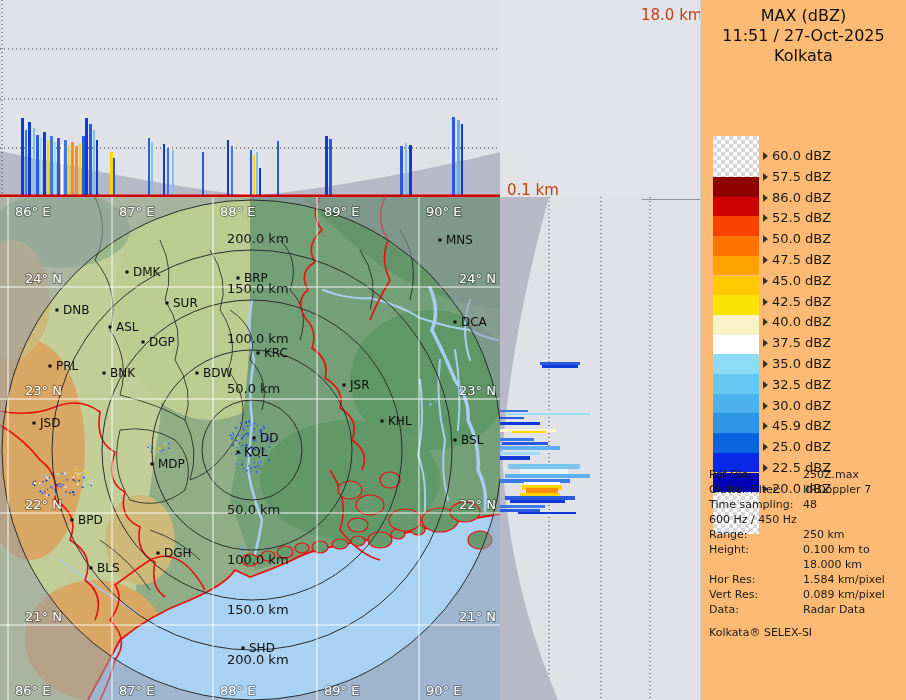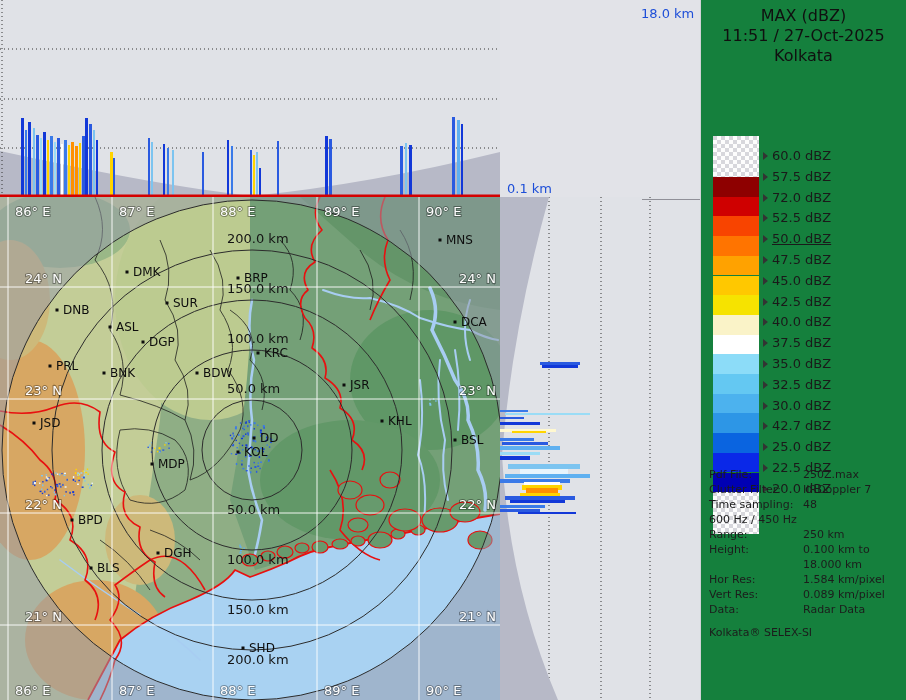--- a/index.html
+++ b/index.html
@@ -4,22 +4,22 @@
 <style>
   html,body{margin:0;padding:0;background:#e3e4e9;}
   *{box-sizing:border-box;}
   .stage{position:relative;width:906px;height:700px;overflow:hidden;
          font-family:"DejaVu Sans","Liberation Sans",sans-serif;background:#e2e3e8;color:#111;}
   svg{display:block;}
   .panel{position:absolute;}
   #top-panel{left:0;top:0;width:500px;height:197px;background:#e0e2e7;}
   #side-panel{left:500px;top:197px;width:200px;height:503px;background:#e0e2e7;}
   #map-panel{left:0;top:197px;width:500px;height:503px;}
-  #legend-panel{left:700px;top:0;width:206px;height:700px;background:#15803d;border-left:1px solid #d2d2d6;}
-  .corner-label{position:absolute;font-size:13px;color:#1d4ed8;}
+  #legend-panel{left:700px;top:0;width:206px;height:700px;background:#fdba74;border-left:1px solid #d2d2d6;}
+  .corner-label{position:absolute;font-size:15px;color:#c2410c;}
   #label-top-height{left:641px;top:6px;}
   #label-bottom-height{left:507px;top:181px;}
   #tick-join{position:absolute;left:642px;top:199px;width:58px;height:1px;background:#909098;}
   .title-block{width:100%;text-align:center;padding-top:6px;line-height:20px;font-size:16px;color:#101010;}
   #legend-bar{position:absolute;}
   .lg-band{position:absolute;left:12px;width:46px;}
   .checker{background-image:conic-gradient(#fdfdfd 25%,#d7d7dc 0 50%,#fdfdfd 0 75%,#d7d7dc 0);background-size:8px 8px;}
   .lg-label{position:absolute;left:62px;height:14px;line-height:14px;font-size:13px;color:#1a1a1a;white-space:nowrap;}
   .lg-tri{display:inline-block;width:0;height:0;border-left:5px solid #333;border-top:4px solid transparent;
           border-bottom:4px solid transparent;margin-right:4px;}
@@ -534,32 +534,32 @@
         <div class="lg-band" style="top: 288.3px; height: 19.7px; background: rgb(140, 220, 248);"></div>
         <div class="lg-band" style="top: 308px; height: 19.7px; background: rgb(100, 200, 242);"></div>
         <div class="lg-band" style="top: 327.7px; height: 19.7px; background: rgb(76, 178, 238);"></div>
         <div class="lg-band" style="top: 347.4px; height: 19.7px; background: rgb(45, 150, 230);"></div>
         <div class="lg-band" style="top: 367.1px; height: 19.7px; background: rgb(10, 100, 224);"></div>
         <div class="lg-band" style="top: 386.8px; height: 19.7px; background: rgb(10, 40, 232);"></div>
         <div class="lg-band" style="top: 406.5px; height: 19.7px; background: rgb(0, 0, 180);"></div>
         <div class="lg-band checker" style="top: 426.2px; height: 42px;"></div>
         <div class="lg-label" style="top: 83px;"><span class="lg-tri"></span><span>60.0 dBZ</span></div>
         <div class="lg-label" style="top: 103.8px;"><span class="lg-tri"></span><span>57.5 dBZ</span></div>
-        <div class="lg-label" style="top: 124.6px;"><span class="lg-tri"></span><span>72.0 dBZ</span></div>
+        <div class="lg-label" style="top: 124.6px;"><span class="lg-tri"></span><span>86.0 dBZ</span></div>
         <div class="lg-label" style="top: 145.4px;"><span class="lg-tri"></span><span>52.5 dBZ</span></div>
-        <div class="lg-label" style="top: 166.2px; text-decoration: underline;"><span class="lg-tri"></span><span>50.0 dBZ</span></div>
+        <div class="lg-label" style="top: 166.2px;"><span class="lg-tri"></span><span>50.0 dBZ</span></div>
         <div class="lg-label" style="top: 187px;"><span class="lg-tri"></span><span>47.5 dBZ</span></div>
         <div class="lg-label" style="top: 207.8px;"><span class="lg-tri"></span><span>45.0 dBZ</span></div>
         <div class="lg-label" style="top: 228.6px;"><span class="lg-tri"></span><span>42.5 dBZ</span></div>
         <div class="lg-label" style="top: 249.4px;"><span class="lg-tri"></span><span>40.0 dBZ</span></div>
         <div class="lg-label" style="top: 270.2px;"><span class="lg-tri"></span><span>37.5 dBZ</span></div>
         <div class="lg-label" style="top: 291px;"><span class="lg-tri"></span><span>35.0 dBZ</span></div>
         <div class="lg-label" style="top: 311.8px;"><span class="lg-tri"></span><span>32.5 dBZ</span></div>
         <div class="lg-label" style="top: 332.6px;"><span class="lg-tri"></span><span>30.0 dBZ</span></div>
-        <div class="lg-label" style="top: 353.4px;"><span class="lg-tri"></span><span>42.7 dBZ</span></div>
+        <div class="lg-label" style="top: 353.4px;"><span class="lg-tri"></span><span>45.9 dBZ</span></div>
         <div class="lg-label" style="top: 374.2px;"><span class="lg-tri"></span><span>25.0 dBZ</span></div>
         <div class="lg-label" style="top: 395px;"><span class="lg-tri"></span><span>22.5 dBZ</span></div>
         <div class="lg-label" style="top: 415.8px;"><span class="lg-tri"></span><span>20.0 dBZ</span></div>
       </div>
     <div id="metadata">
       <div id="meta-rows">
           <div class="meta-row">
             <div class="meta-label">Pdf File:</div>
             <div class="meta-value">250Z.max</div>
           </div>

